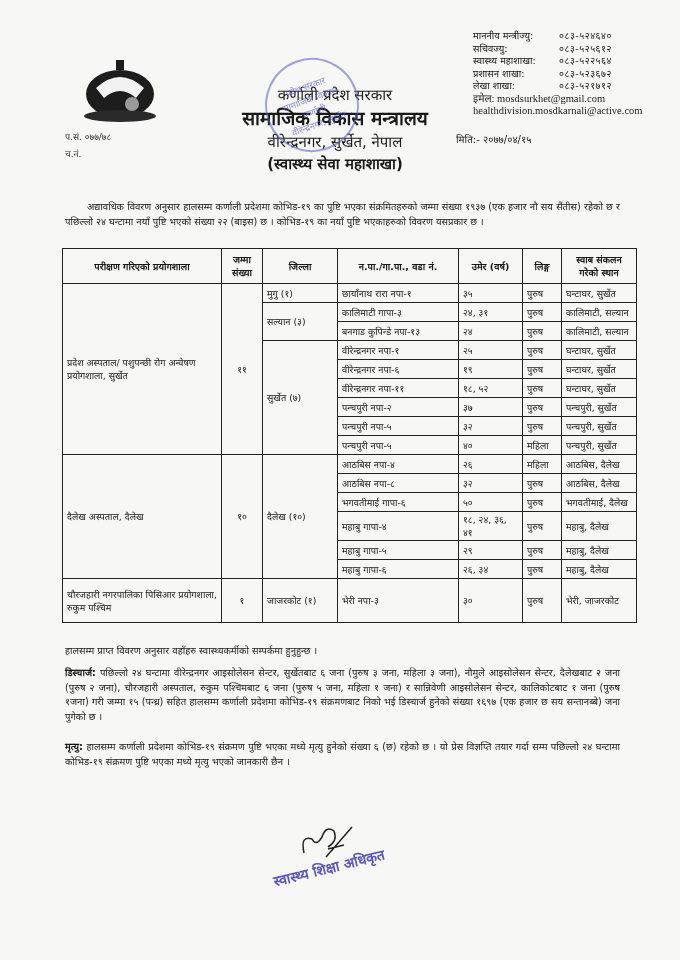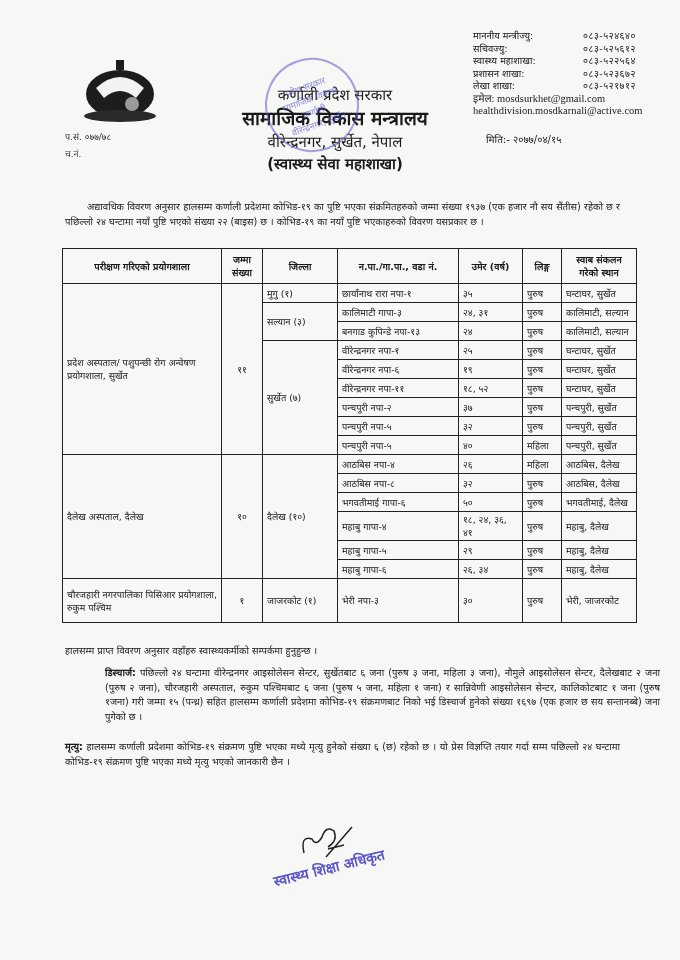--- a/index.html
+++ b/index.html
@@ -21,31 +21,31 @@
   .head-center .l3 { font-size: 15px; line-height: 22px; }
   .head-center .l4 { font-size: 15px; font-weight: bold; line-height: 22px; }
   .stamp {
     position: absolute; left: 265px; top: 58px; width: 90px; height: 90px;
     border-radius: 50%; border: 2px solid rgba(90,90,200,0.55);
     color: rgba(90,90,210,0.7); font-size: 9px; text-align: center;
     transform: rotate(-20deg);
     display: flex; align-items: center; justify-content: center; flex-direction: column;
   }
   .contacts { position: absolute; left: 473px; top: 30px; font-size: 9.5px; line-height: 12.5px; width: 205px; }
-  .contact-row { display: flex; gap: 24px; }
+  .contact-row { display: flex; }
   .contact-row .lbl { width: 86px; }
   .contact-row .val { letter-spacing: 0.5px; }
   .email-line { font-family: "Liberation Serif", serif; font-size: 10.5px; }
-  .date-line { position: absolute; left: 486px; top: 132px; font-size: 10px; }
+  .date-line { position: absolute; left: 456px; top: 132px; font-size: 10px; }
   .subject { position: absolute; left: 0; width: 680px; top: 175px; text-align: center; font-size: 10.5px; font-weight: bold; }
   .subject span { text-decoration: underline; }
   .para { position: absolute; left: 65px; width: 555px; font-size: 9.6px; line-height: 14.5px; text-align: justify; }
   .para.intro { top: 200px; text-indent: 22px; }
   .para.contact { top: 644px; }
-  .para.discharge { top: 666px; margin-left: 40px; }
+  .para.discharge { top: 666px; }
   .para.death { top: 740px; }
   .para.active { top: 795px; }
   b.lead { font-weight: bold; }
   table.cases {
     position: absolute; left: 62px; top: 248px; width: 575px;
     border-collapse: collapse; font-size: 9.3px;
   }
   table.cases th, table.cases td { border: 1px solid #222; padding: 1px 4px; vertical-align: middle; }
   table.cases th { font-weight: bold; font-size: 9.5px; text-align: center; height: 32px; }
   table.cases td { height: 16px; }

